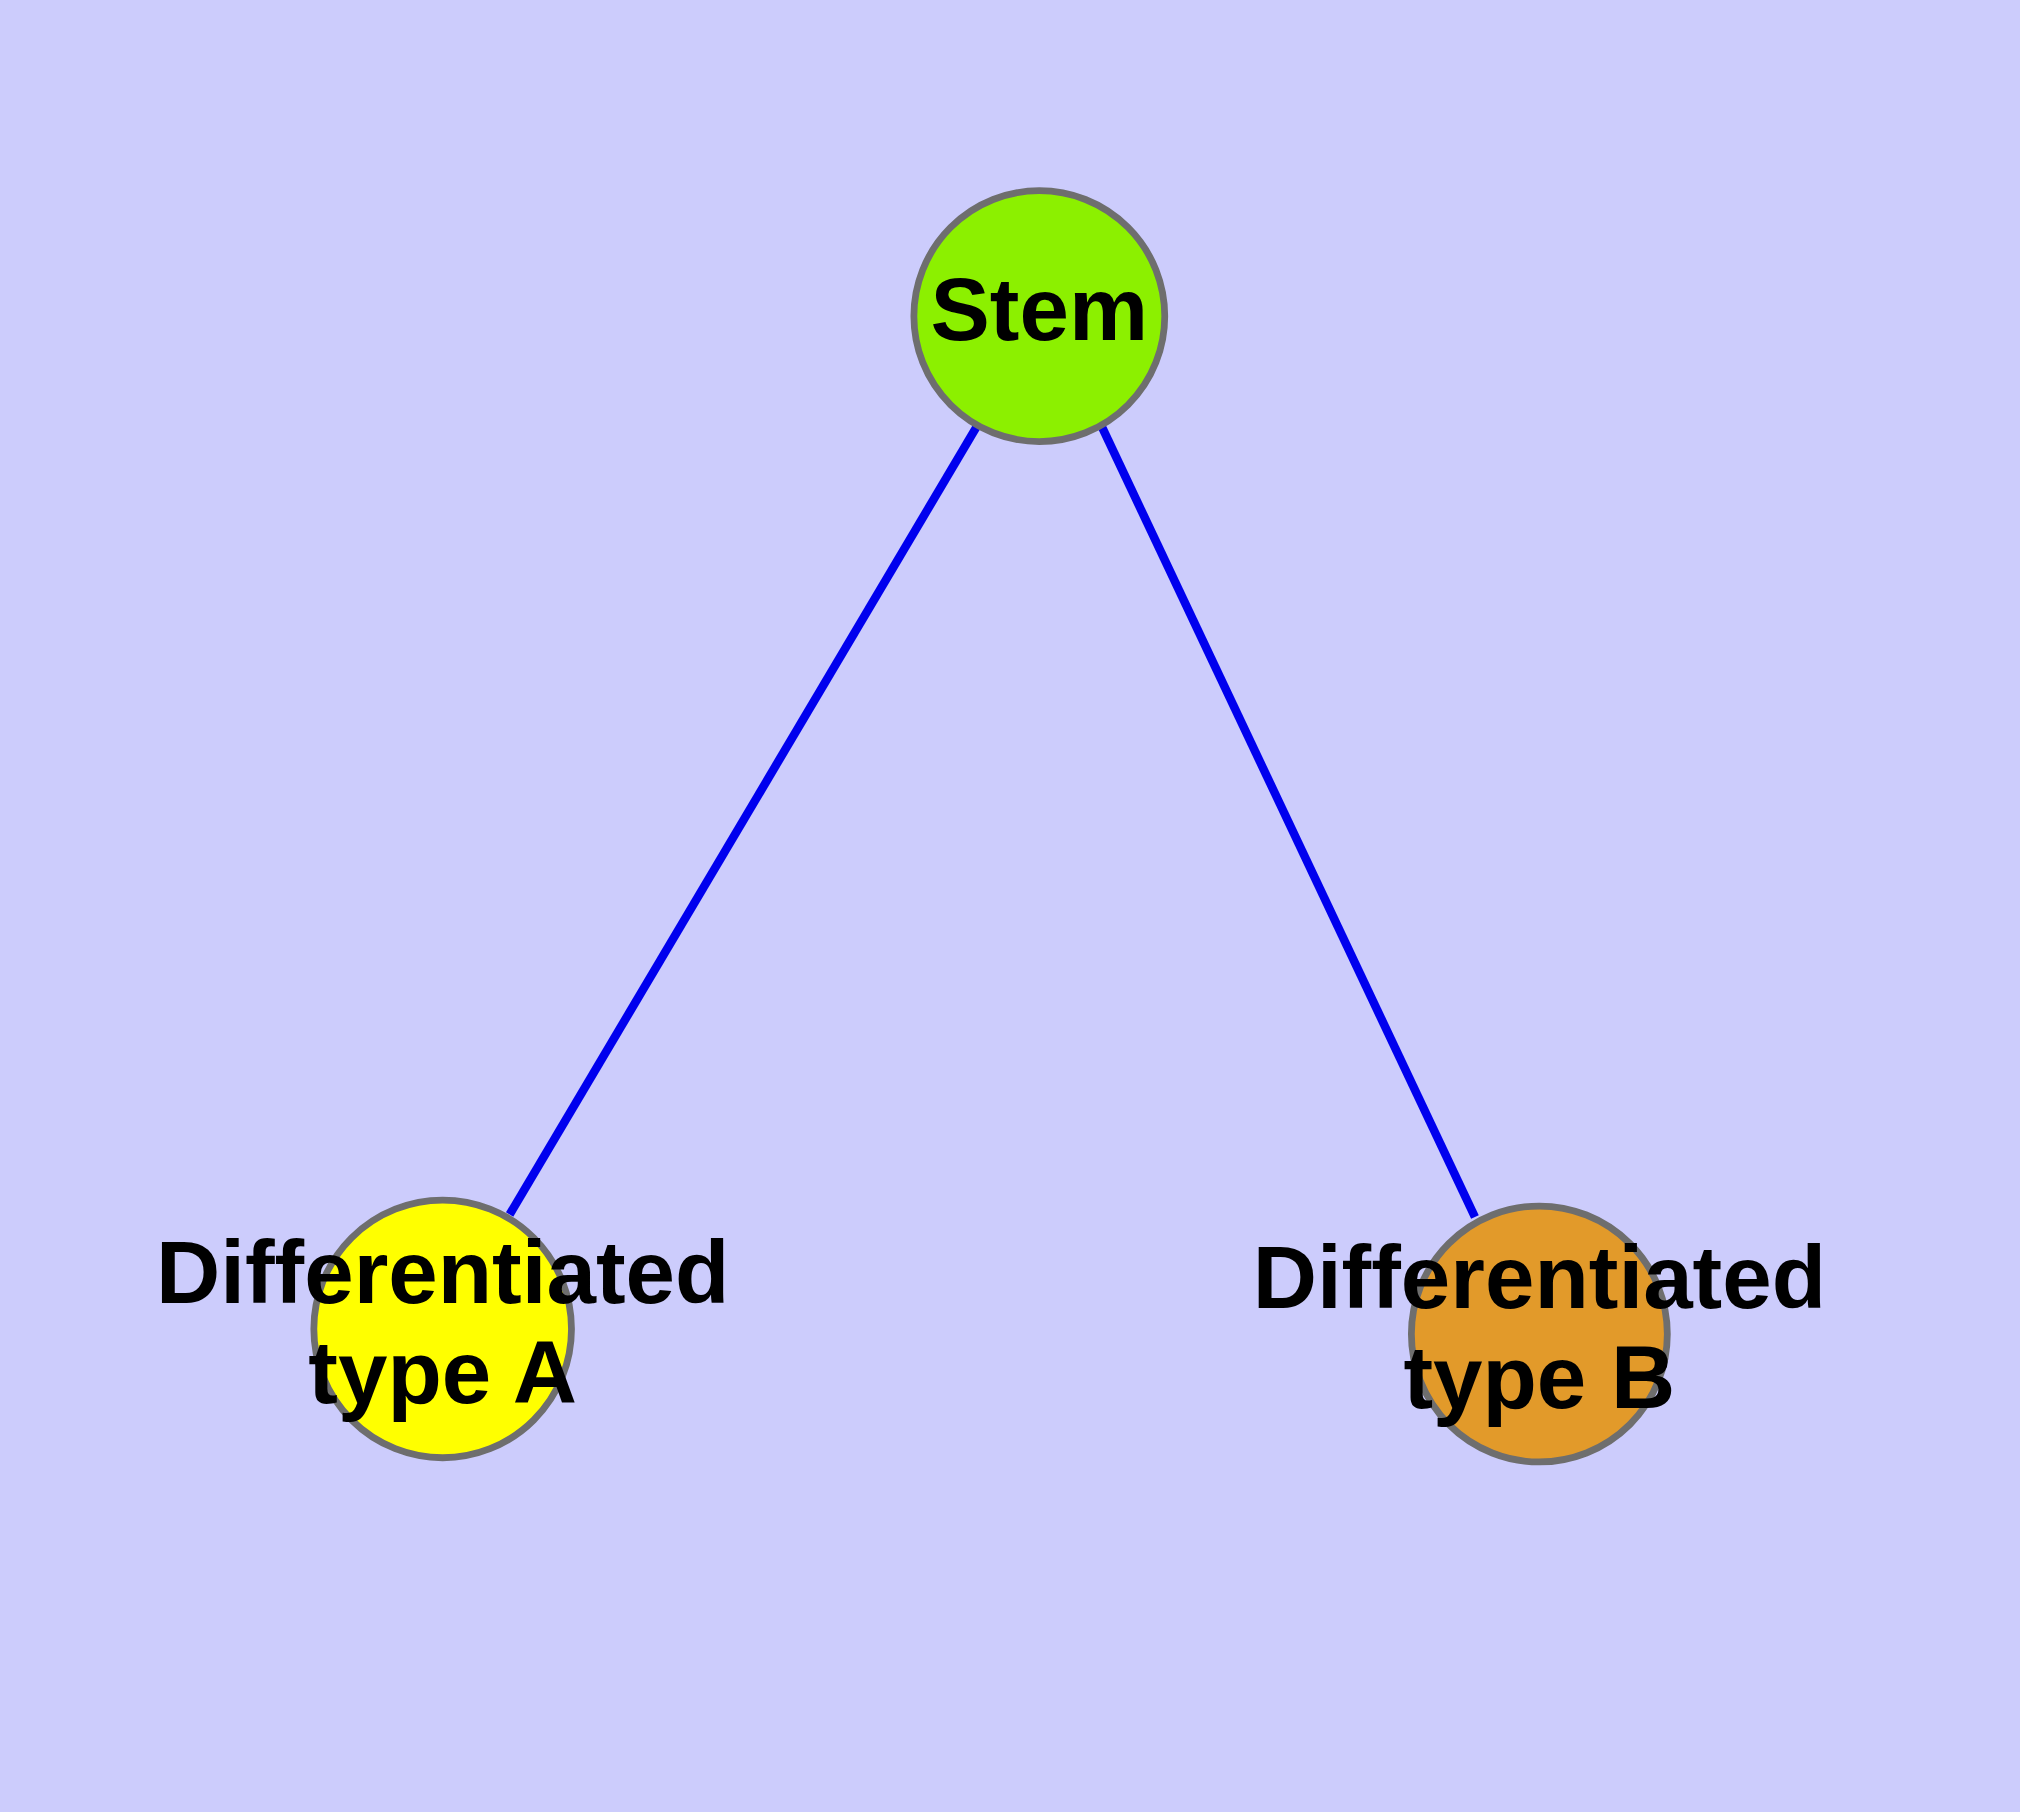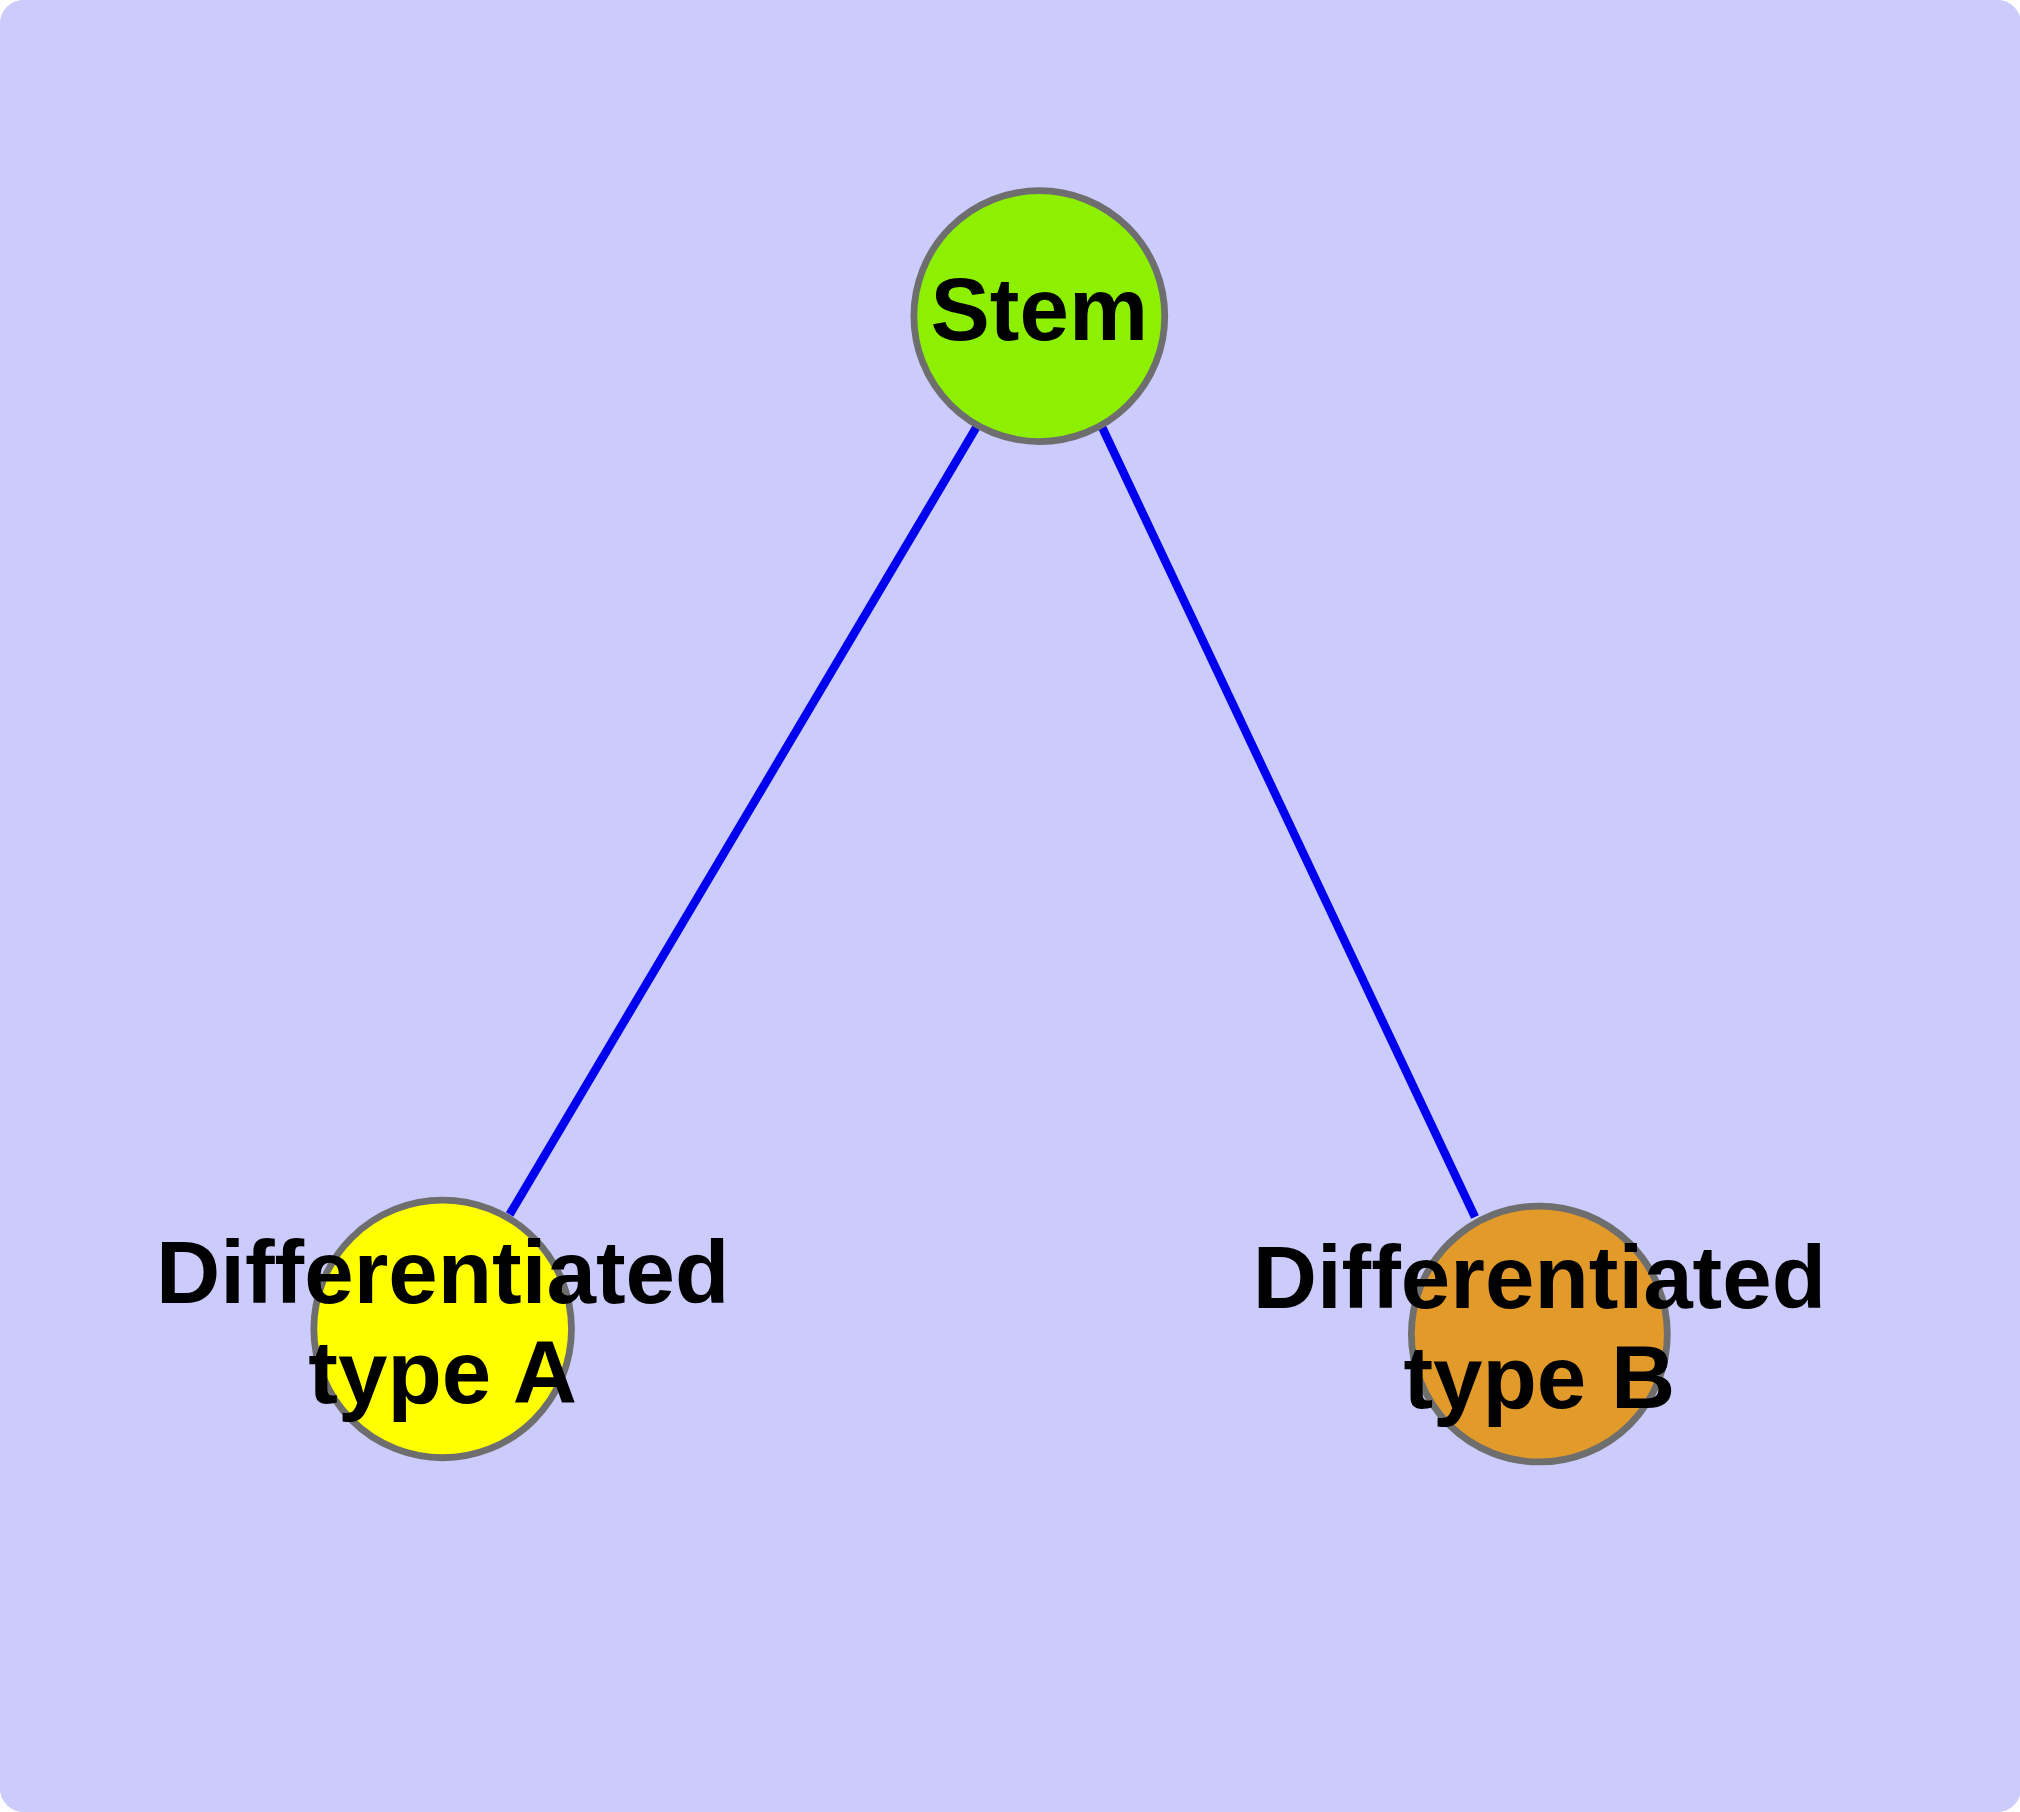--- a/index.html
+++ b/index.html
@@ -28,21 +28,21 @@
     font-weight: bold;
     fill: #000000;
     text-anchor: middle;
     dominant-baseline: middle;
     paint-order: normal;
   }
 </style>
 </head>
 <body>
 
-<div id="canvas" style="width: 2021px; height: 1812px; background: rgb(204, 204, 252); border-radius: 24px;">
+<div id="canvas" style="width: 2021px; height: 1812px; background: rgb(204, 204, 252);">
   <svg id="graph-svg" viewBox="0 0 2384 2138" xmlns="http://www.w3.org/2000/svg">
 
     <rect id="bg-rect" x="0" y="0" width="2384" height="2138" fill="#ccccfc"></rect>
 
     <g id="edges-layer">
         <line x1="1153" y1="502" x2="601" y2="1433" stroke="#0000ee" stroke-width="10" stroke-linecap="butt"></line>
         <line x1="1300" y1="504" x2="1740" y2="1436" stroke="#0000ee" stroke-width="10" stroke-linecap="butt"></line>
       </g>
     <g id="nodes-layer">
         <circle cx="1226" cy="373" r="148" fill="#8cf000" stroke="#6e6e6e" stroke-width="8"></circle>

